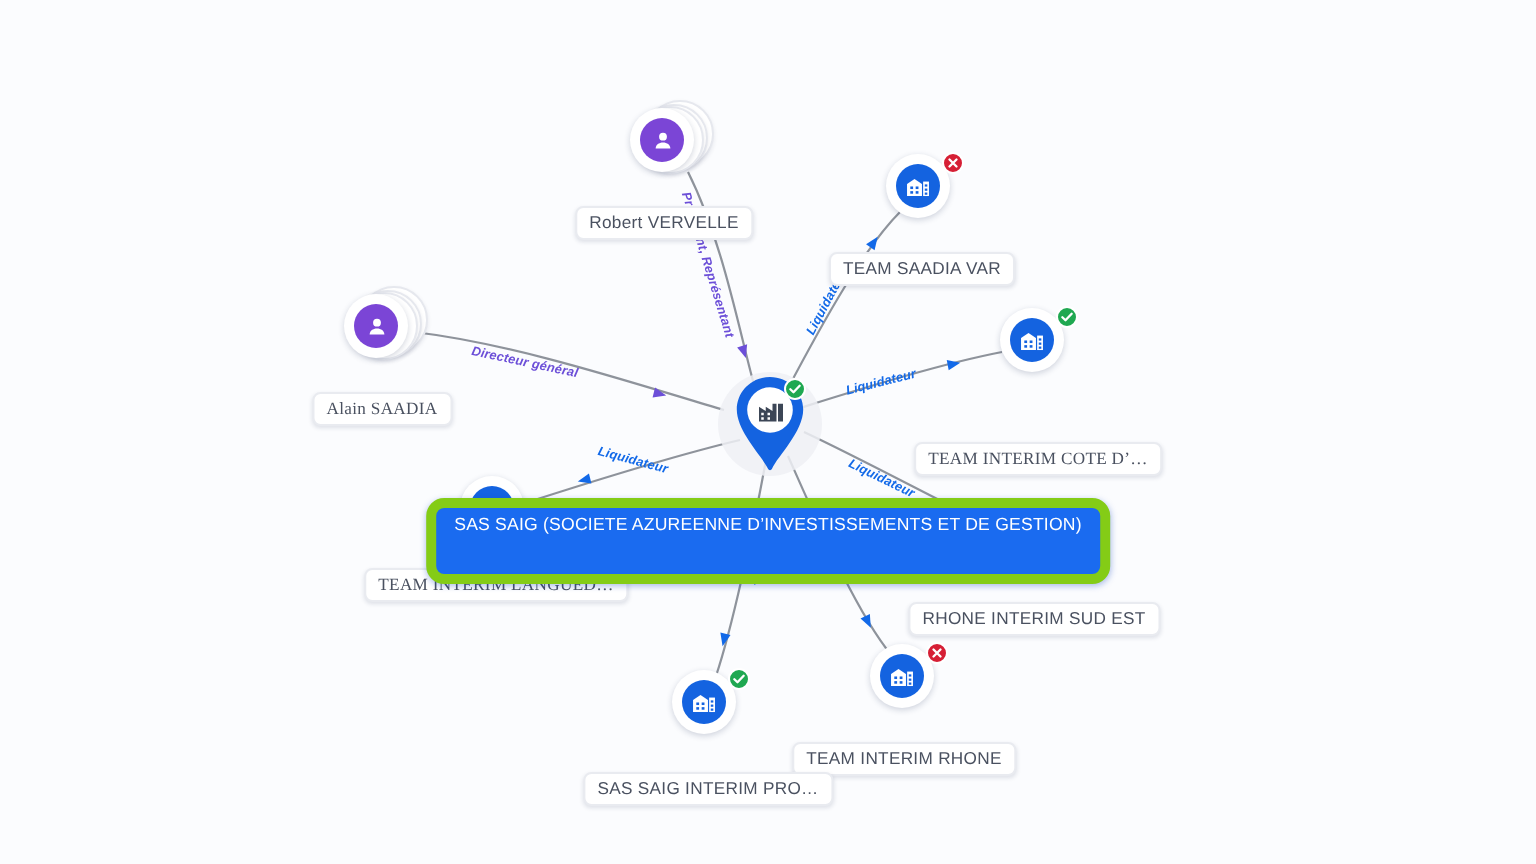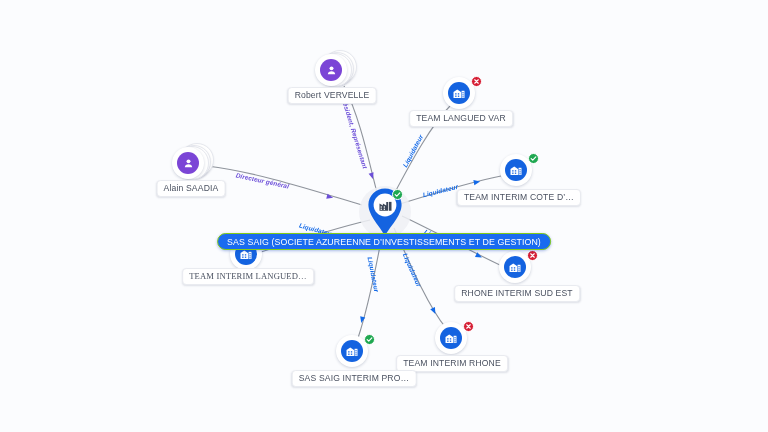--- a/index.html
+++ b/index.html
@@ -132,28 +132,29 @@
     transform: translate(-50%, 0);
     background: #ffffff;
     border: 1px solid #e9ebf0;
     border-radius: 4px;
     padding: 2px 6px 3px 6px;
     font-size: 8.6px;
     color: #4a5160;
     white-space: nowrap;
     box-shadow: 0 1px 2px rgba(25,40,80,.13);
     letter-spacing: .15px;
+    margin-top: 16px;
   }
   .node-label.primary {
     background: #1a6bf0;
-    border: 1px solid #84cc16;
+    border: 5px solid #84cc16;
     border-radius: 9px;
     color: #ffffff;
     font-size: 8.8px;
-    padding: 3px 9px 2px 9px;
+    padding: 3px 9px 20px 9px;
     box-shadow: 0 1px 3px rgba(20,70,190,.35);
     letter-spacing: .1px;
   }
 </style>
 </head>
 <body>
 
 <div id="graph-canvas">
 
   <svg id="edge-layer" viewBox="0 0 768 432" xmlns="http://www.w3.org/2000/svg">
@@ -224,21 +225,21 @@
           <div class="disc">
             <div class="inner person">
               <svg width="13" height="13" viewBox="0 0 24 24" aria-hidden="true">
                 <circle cx="12" cy="8" r="3.6" fill="#ffffff"></circle>
                 <path d="M5.2 19c0-3.6 3.1-5.6 6.8-5.6S18.8 15.4 18.8 19z" fill="#ffffff"></path>
               </svg>
             </div>
           </div>
         </div>
       </div>
-      <div class="node-label" style="left: 191px; top: 180px;">Alain SAADIA</div>
+      <div class="node-label" style="left: 191px; top: 180px; font-family: Liberation Serif, serif;">Alain SAADIA</div>
       <div class="node" style="left: 461px; top: 95px;">
         <div class="node-hit">
           <div class="disc">
             <div class="inner company">
               <svg width="14" height="14" viewBox="0 0 24 24" aria-hidden="true">
                 <path d="M2.6 20.6V10.3L9 6.1l6.4 4.2v10.3z" fill="#ffffff"></path>
                 <rect x="16.4" y="8.2" width="5" height="12.4" fill="#ffffff"></rect>
                 <rect x="5.4" y="12.4" width="2.4" height="2.2" fill="#1463e0"></rect>
                 <rect x="10" y="12.4" width="2.4" height="2.2" fill="#1463e0"></rect>
                 <rect x="5.4" y="16.4" width="2.4" height="2.2" fill="#1463e0"></rect>
@@ -249,21 +250,21 @@
               </svg>
             </div>
           </div>
           <span class="badge closed">
             <svg width="7" height="7" viewBox="0 0 12 12" aria-hidden="true">
               <path d="M3 3 L9 9 M9 3 L3 9" stroke="#ffffff" stroke-width="2" fill="none" stroke-linecap="round"></path>
             </svg>
           </span>
         </div>
       </div>
-      <div class="node-label" style="left: 461px; top: 110px;">TEAM LANGUED VAR</div>
+      <div class="node-label" style="left: 461px; top: 110px;">TEAM SAADIA VAR</div>
       <div class="node" style="left: 518px; top: 172px;">
         <div class="node-hit">
           <div class="disc">
             <div class="inner company">
               <svg width="14" height="14" viewBox="0 0 24 24" aria-hidden="true">
                 <path d="M2.6 20.6V10.3L9 6.1l6.4 4.2v10.3z" fill="#ffffff"></path>
                 <rect x="16.4" y="8.2" width="5" height="12.4" fill="#ffffff"></rect>
                 <rect x="5.4" y="12.4" width="2.4" height="2.2" fill="#1463e0"></rect>
                 <rect x="10" y="12.4" width="2.4" height="2.2" fill="#1463e0"></rect>
                 <rect x="5.4" y="16.4" width="2.4" height="2.2" fill="#1463e0"></rect>
@@ -274,21 +275,21 @@
               </svg>
             </div>
           </div>
           <span class="badge ok">
             <svg width="7" height="7" viewBox="0 0 12 12" aria-hidden="true">
               <path d="M2 6.2 L4.7 8.8 L10 3.2" stroke="#ffffff" stroke-width="2" fill="none" stroke-linecap="round" stroke-linejoin="round"></path>
             </svg>
           </span>
         </div>
       </div>
-      <div class="node-label" style="left: 519px; top: 189px;">TEAM INTERIM COTE D’…</div>
+      <div class="node-label" style="left: 519px; top: 205px; font-family: Liberation Serif, serif;">TEAM INTERIM COTE D’…</div>
       <div class="node" style="left: 517px; top: 269px;">
         <div class="node-hit">
           <div class="disc">
             <div class="inner company">
               <svg width="14" height="14" viewBox="0 0 24 24" aria-hidden="true">
                 <path d="M2.6 20.6V10.3L9 6.1l6.4 4.2v10.3z" fill="#ffffff"></path>
                 <rect x="16.4" y="8.2" width="5" height="12.4" fill="#ffffff"></rect>
                 <rect x="5.4" y="12.4" width="2.4" height="2.2" fill="#1463e0"></rect>
                 <rect x="10" y="12.4" width="2.4" height="2.2" fill="#1463e0"></rect>
                 <rect x="5.4" y="16.4" width="2.4" height="2.2" fill="#1463e0"></rect>

